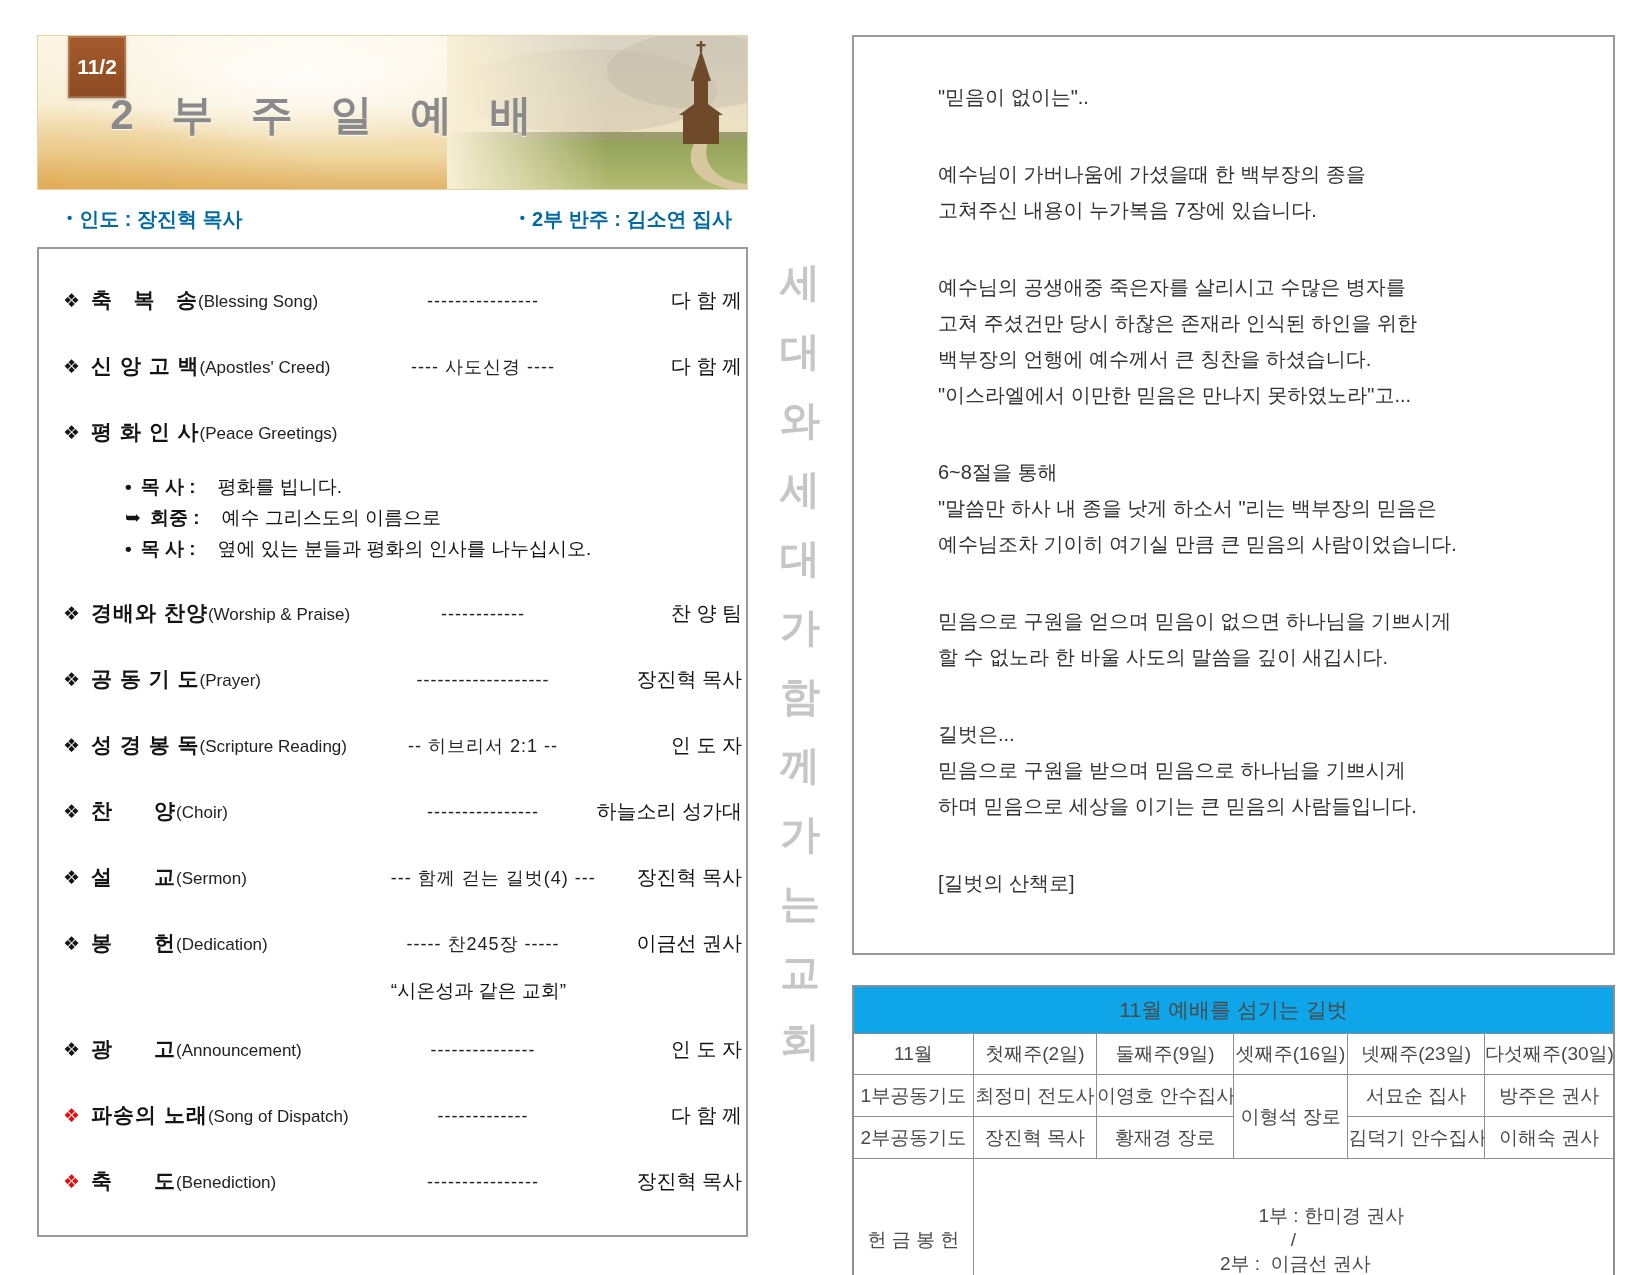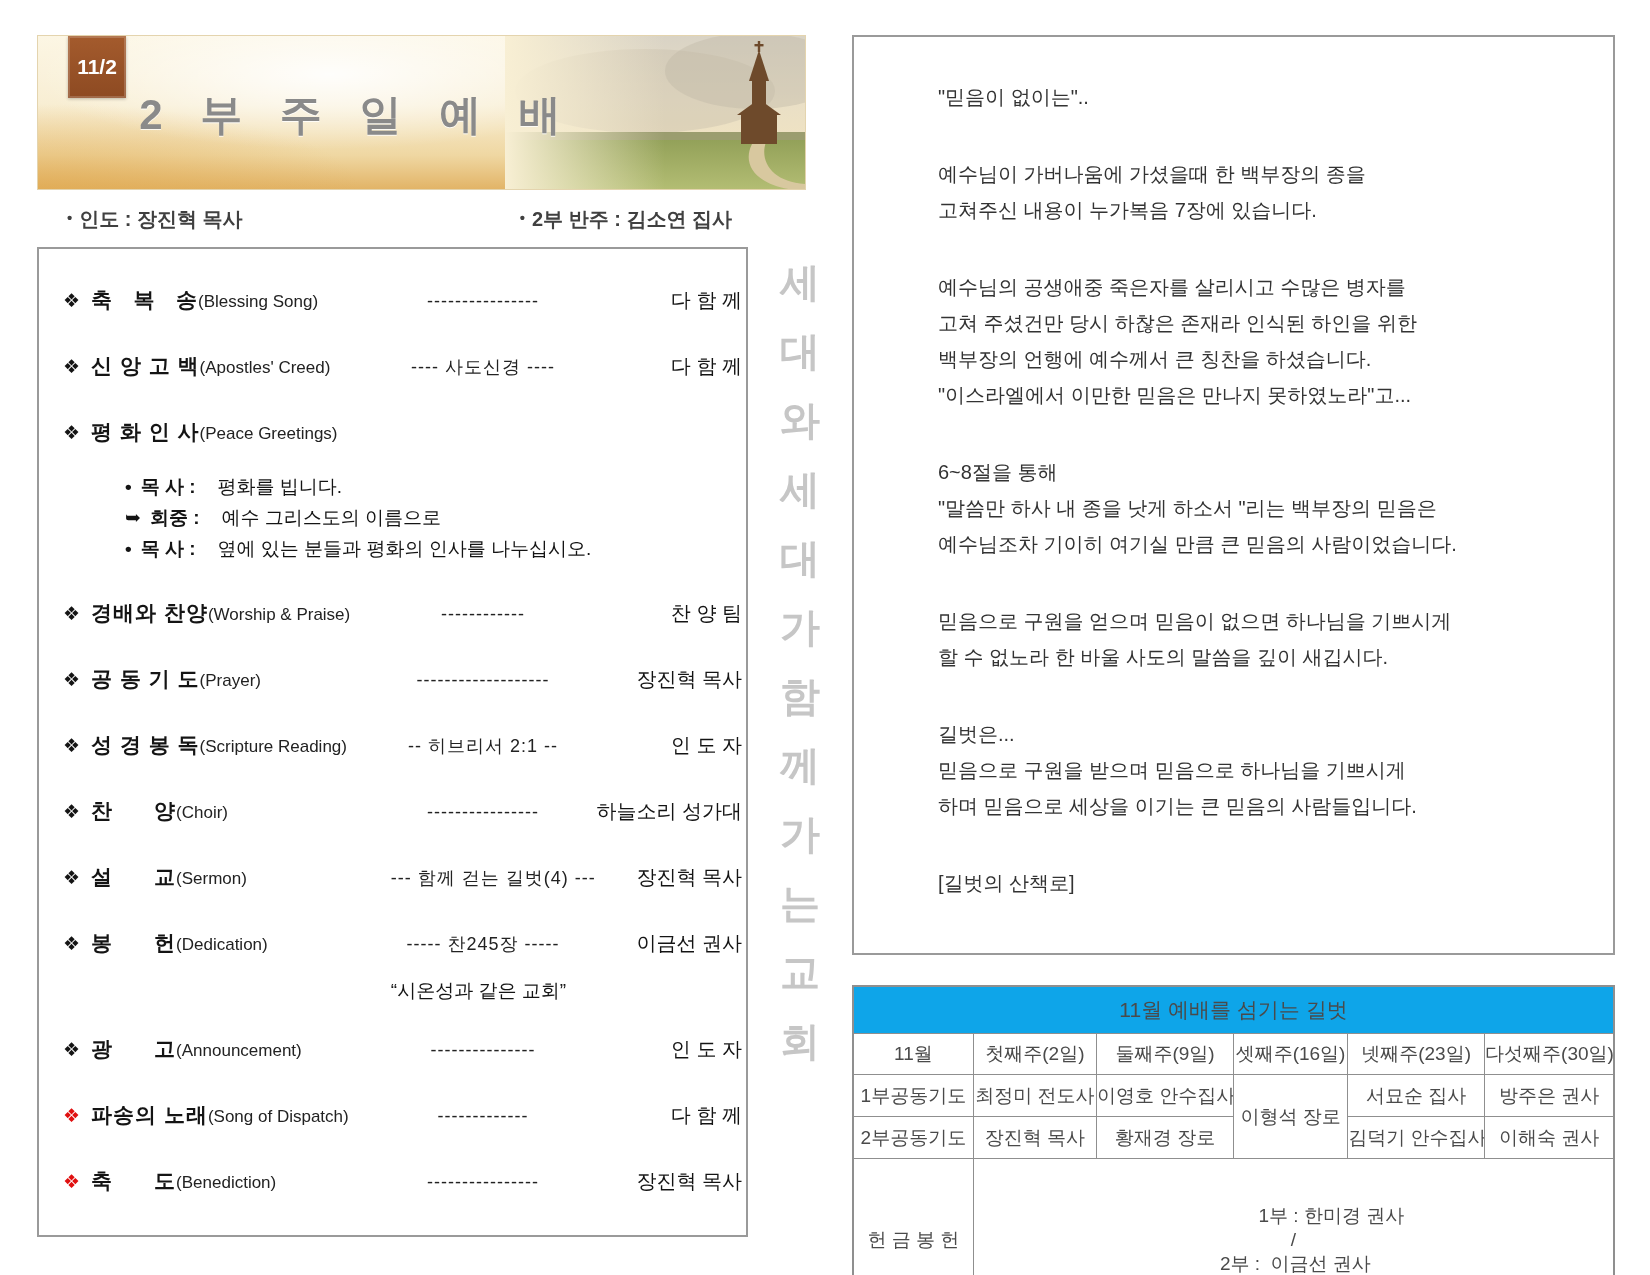--- a/index.html
+++ b/index.html
@@ -4,21 +4,21 @@
 <style>
   html,body{margin:0;padding:0;}
   body{
     width:1650px;height:1275px;position:relative;overflow:hidden;
     background:#ffffff;
     font-family:"Liberation Sans","DejaVu Sans",sans-serif;
     color:#161616;
   }
   
   .banner{
-    position:absolute;left:37px;top:35px;width:769px;height:155px;
+    position:absolute;left:37px;top:35px;width:711px;height:155px;
     overflow:hidden;border:1px solid #e4d4ae;box-sizing:border-box;
     background:
       radial-gradient(ellipse 55% 70% at 38% 25%, rgba(255,255,255,.9), rgba(255,255,255,0) 70%),
       radial-gradient(ellipse 60% 80% at 0% 100%, rgba(224,166,74,.55), rgba(224,166,74,0) 70%),
       linear-gradient(180deg,#fcf6e4 0%,#f8eed3 45%,#efd7a2 78%,#e2b467 100%);
   }
   .banner-art{position:absolute;right:0;top:0;width:300px;height:155px;}
   .badge{
     position:absolute;left:30px;top:0;width:58px;height:62px;
     background:linear-gradient(180deg,#a45b2d 0%,#8d4a22 100%);
@@ -28,21 +28,21 @@
   }
   .banner-title{
     position:absolute;left:40px;right:170px;top:50%;transform:translateY(-46%);
     text-align:center;font-size:42px;font-weight:bold;letter-spacing:13px;
     color:#8a8a8a;text-shadow:0 1px 0 rgba(255,255,255,.8);white-space:pre;
   }
   
   .intro{
     position:absolute;left:37px;top:206px;width:711px;box-sizing:border-box;
     display:flex;justify-content:space-between;align-items:baseline;
-    padding:0 16px 0 30px;font-size:20px;font-weight:bold;color:#404040;
+    padding:0 16px 0 30px;font-size:20px;font-weight:bold;color:#0369a1;
   }
   .intro .bullet{font-size:15px;margin-right:7px;position:relative;top:-3px;}
   
   .order-box{
     position:absolute;left:37px;top:247px;width:711px;height:990px;
     border:2px solid #9a9a9a;box-sizing:border-box;
     padding:32px 0 0 24px;
   }
   .row{display:grid;grid-template-columns:48% 27% 25%;align-items:baseline;margin-bottom:26px;}
   .row .lab{white-space:pre;line-height:38px;}

